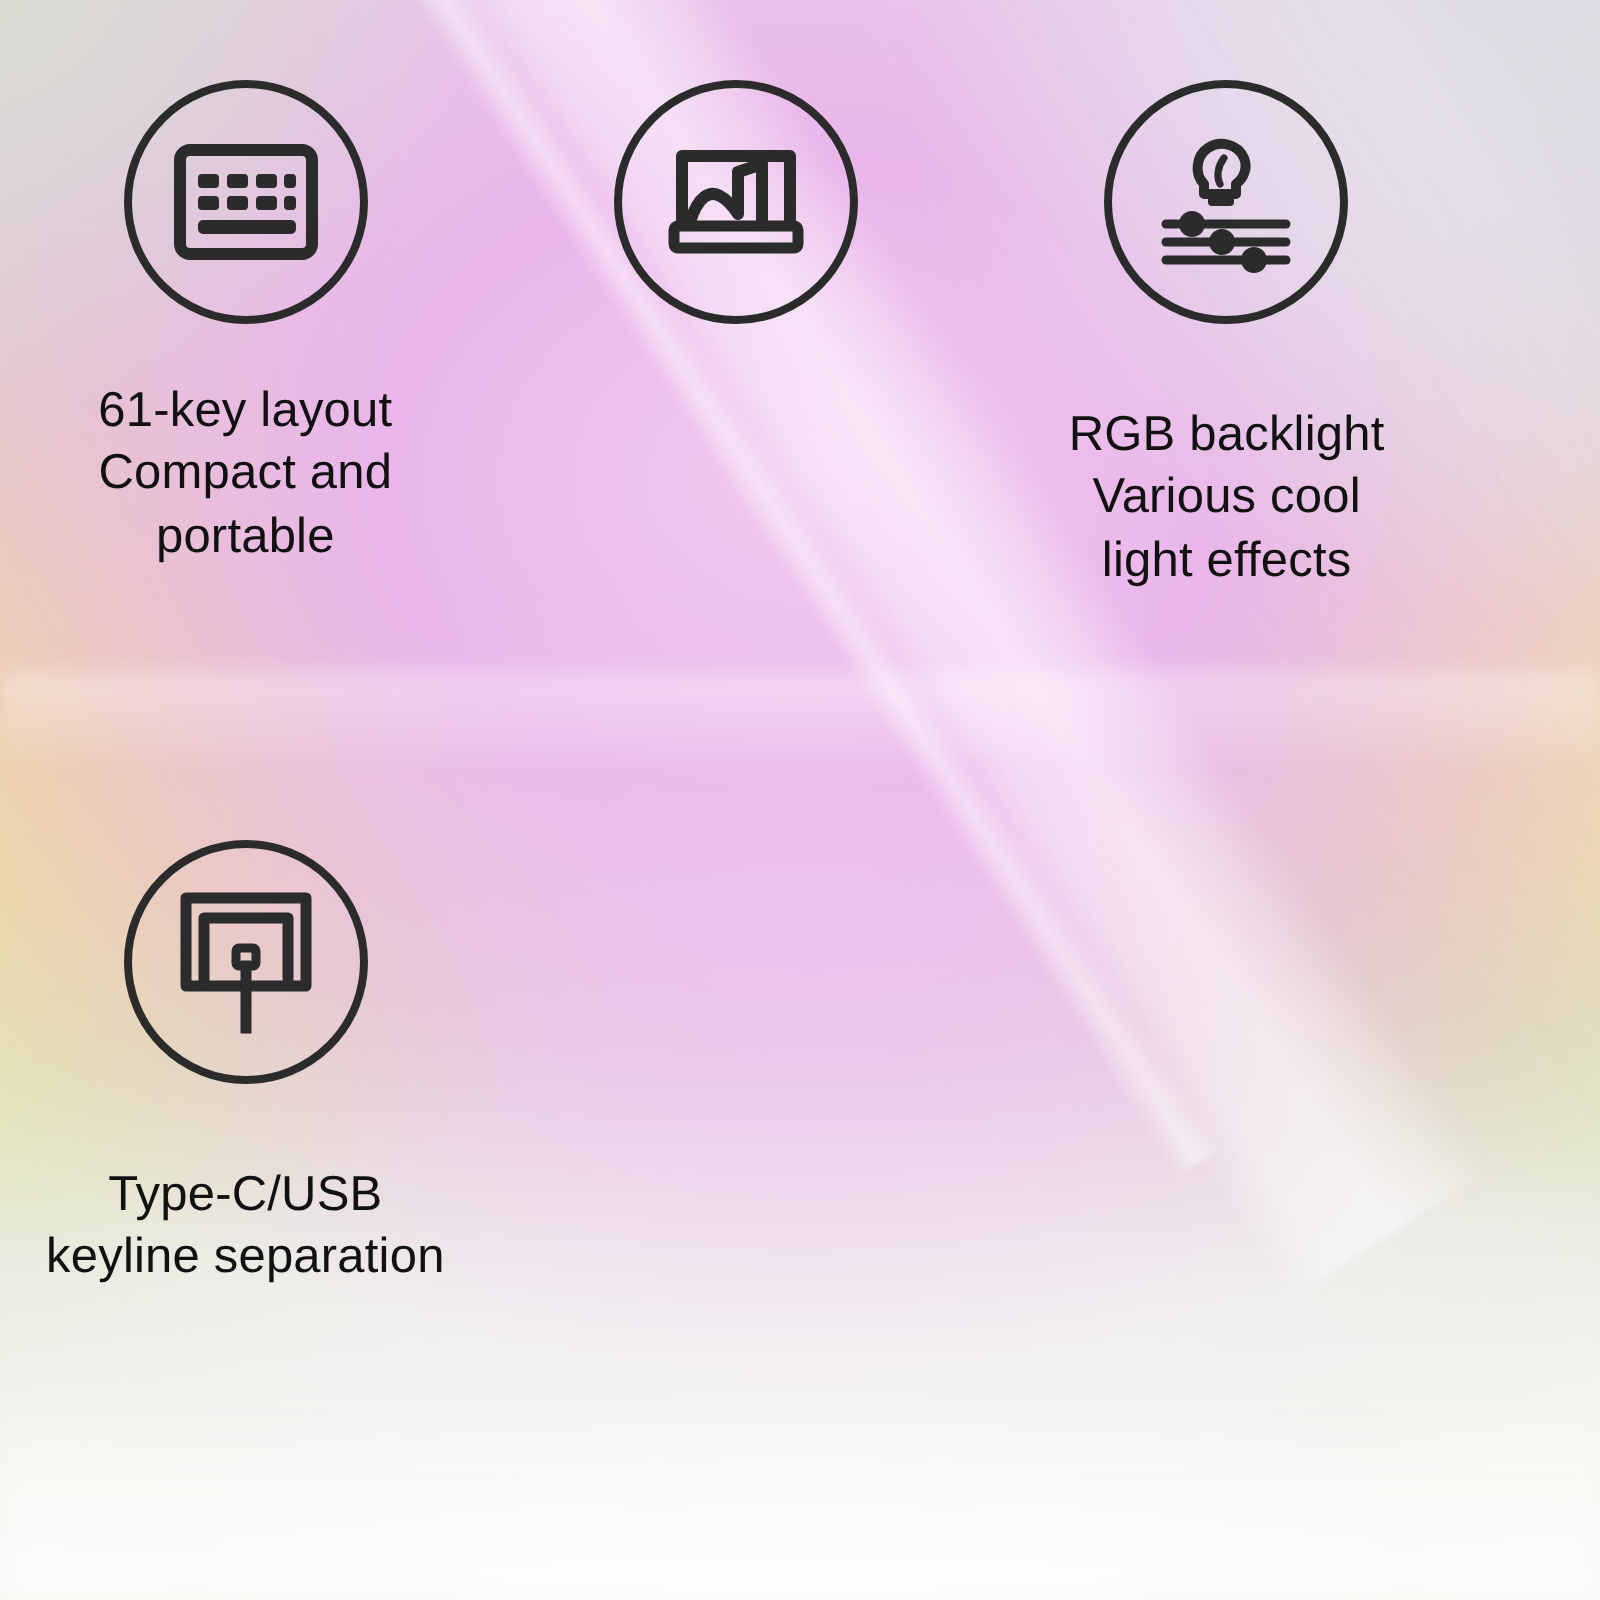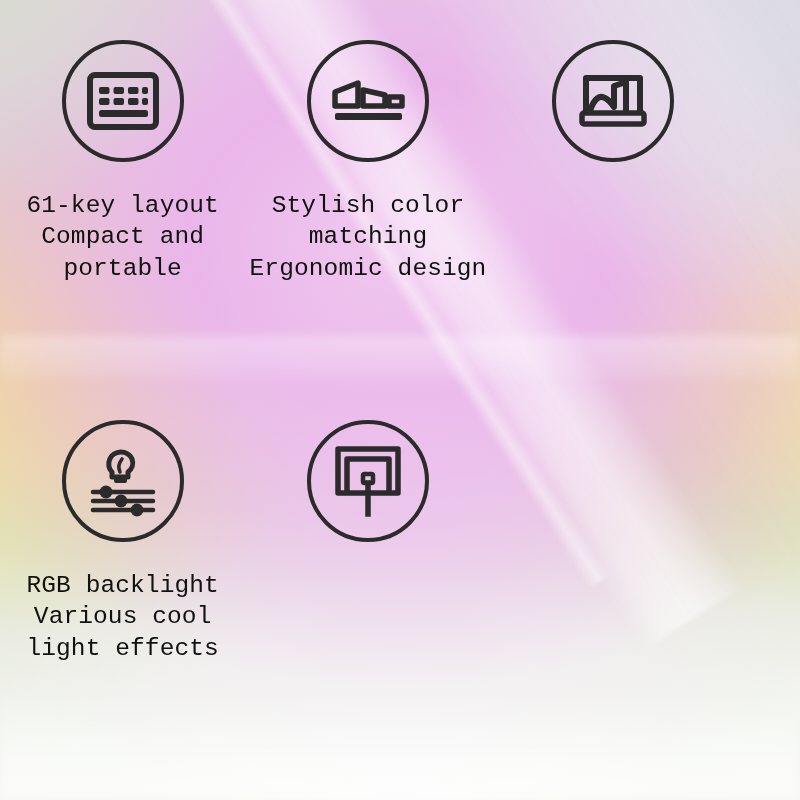--- a/index.html
+++ b/index.html
@@ -131,21 +131,20 @@
   .grid {
     position: relative;
     z-index: 5;
     display: grid;
     grid-template-columns: repeat(3, 1fr);
     grid-template-rows: 380px 380px;
     width: 736px;
     height: 760px;
     padding-top: 40px;
     box-sizing: border-box;
-    font-family: Liberation Mono, monospace;
   }
 
   .cell {
     display: flex;
     flex-direction: column;
     align-items: center;
   }
 
   .icon-circle {
     width: 122px;
@@ -169,21 +168,21 @@
     color: #111111;
     font-size: 24.5px;
     line-height: 1.28;
     letter-spacing: 0.1px;
     white-space: pre-line;
     max-width: 250px;
   }
 
   
   .row2 .caption {
-    margin-top: 28px;
+    margin-top: 40px;
   }
 </style>
 </head>
 <body>
 
 <div id="feature-board">
 
   <div class="bg-layer bg-base"></div>
   <div class="bg-layer bg-corner-nw"></div>
   <div class="bg-layer bg-corner-ne"></div>
@@ -210,32 +209,20 @@
           <rect x="41" y="26" width="10.5" height="7" rx="2" fill="#2b2b2b"></rect>
           <rect x="55" y="26" width="6" height="7" rx="2" fill="#2b2b2b"></rect>
           <rect x="12" y="38" width="49" height="7" rx="2.5" fill="#2b2b2b"></rect>
         </svg>
       </div>
       <div class="caption">61-key layout
 Compact and
 portable</div>
     </div>
 
-    <div class="cell">
-      <div class="icon-circle">
-        <svg width="76" height="50" viewBox="0 0 76 50" fill="none">
-          <path d="M5 30 L5 16 L28 7 L28 30 Z" stroke="#2b2b2b" stroke-width="5.5" stroke-linejoin="round"></path>
-          <path d="M33 30 L33 14 L55 19 L55 30 Z" stroke="#2b2b2b" stroke-width="5.5" stroke-linejoin="round"></path>
-          <path d="M59 30 L59 21 L72 21 L72 30 Z" stroke="#2b2b2b" stroke-width="5.5" stroke-linejoin="round"></path>
-          <rect x="5" y="37" width="67" height="7" rx="2" fill="#2b2b2b"></rect>
-        </svg>
-      </div>
-      <div class="caption">Stylish color matching
-Ergonomic design</div>
-    </div>
 
     <div class="cell">
       <div class="icon-circle">
         <svg width="70" height="60" viewBox="0 0 70 60" fill="none">
           <path d="M8 40 L8 7 L62 7 L62 40" stroke="#2b2b2b" stroke-width="6" stroke-linejoin="round"></path>
           <path d="M12 40 C16 27 22 24 27 27 C31 29 34 33 36 36 L36 15 L48 11 L48 40" stroke="#2b2b2b" stroke-width="6" stroke-linejoin="round" stroke-linecap="round"></path>
           <rect x="4" y="42" width="62" height="11" rx="2" stroke="#2b2b2b" stroke-width="5.5" stroke-linejoin="round"></rect>
         </svg>
       </div>
     </div>
@@ -263,17 +250,19 @@
 
     <div class="cell row2">
       <div class="icon-circle">
         <svg width="70" height="74" viewBox="0 0 70 74" fill="none">
           <rect x="5" y="5" width="60" height="44" stroke="#2b2b2b" stroke-width="5.5" stroke-linejoin="round"></rect>
           <path d="M14 49 L14 15 L56 15 L56 49" stroke="#2b2b2b" stroke-width="5.5" stroke-linejoin="round"></path>
           <rect x="30" y="30" width="10" height="9" rx="1.5" stroke="#2b2b2b" stroke-width="4.5" stroke-linejoin="round"></rect>
           <line x1="35" y1="39" x2="35" y2="70" stroke="#2b2b2b" stroke-width="5.5" stroke-linecap="square"></line>
         </svg>
       </div>
+      <div class="caption">Type-C/USB
+keyline separation</div>
     </div>
 
 
   </div>
 </div>
 
 </body></html>

